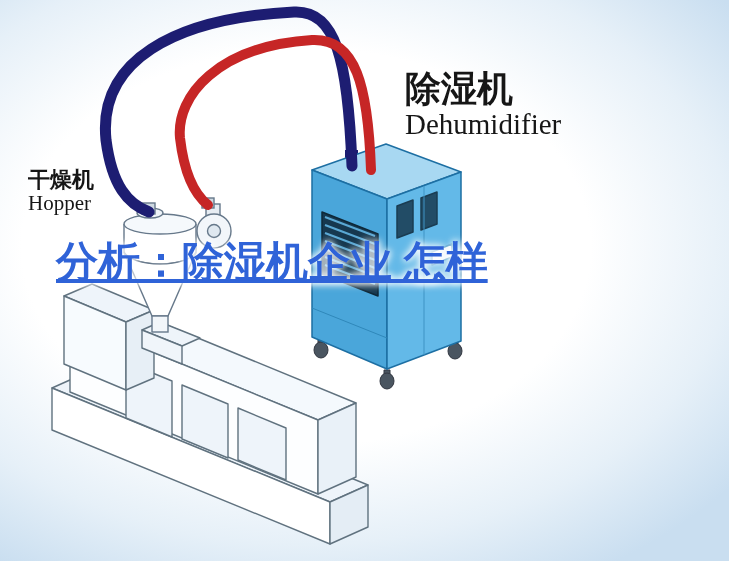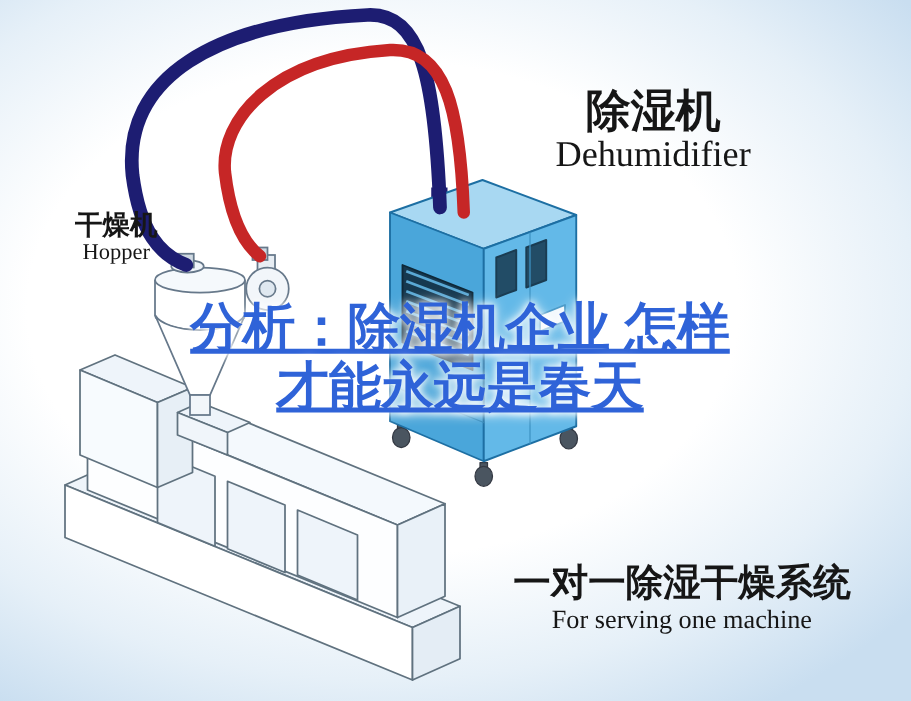--- a/index.html
+++ b/index.html
@@ -2,29 +2,29 @@
 <html><head>
 <meta charset="utf-8">
 <style>
   html,body{margin:0;padding:0;background:#fff;}
   .canvas{
     position:relative;width:729px;height:561px;overflow:hidden;
     background:radial-gradient(ellipse 75% 68% at 42% 44%, #ffffff 0%, #ffffff 52%, #e6f0f8 78%, #c9def0 100%);
     font-family:"Liberation Sans", sans-serif;
   }
   .art{position:absolute;left:0;top:0;}
-  .label-block{position:absolute;text-align:center;color:#161616;}
+  .label-block{position:absolute;color:#161616;}
   .zh{font-weight:700;}
   .serif{font-family:"Liberation Serif", serif;}
   .dehu{left:405px;top:70px;width:235px;}
   .dehu .zh{font-size:36px;line-height:1.05;}
   .dehu .en{font-size:29px;}
   .hop{left:28px;top:168px;width:130px;}
   .hop .zh{font-size:22px;line-height:1.05;}
-  .hop .en{font-size:18px;}
+  .hop .en{font-size:21px;}
   .headline{
     left:56px;top:238px;width:624px;
     color:#2f63d8;font-weight:700;font-size:42px;line-height:1.12;
     text-shadow:0 0 6px #ffffff,0 0 10px #ffffff;
     text-decoration:underline;
   }
   .system{left:398px;top:450px;width:295px;}
   .system .zh{font-size:30px;line-height:1.1;}
   .system .en{font-size:21px;}
 </style>
@@ -115,21 +115,16 @@
     <div class="en serif">Dehumidifier</div>
   </div>
 
   <div class="label-block hop">
     <div class="zh">干燥机</div>
     <div class="en serif">Hopper</div>
   </div>
 
   <div class="label-block headline">
     <div>分析：除湿机企业 怎样</div>
-    <div>才能永远是春天</div>
   </div>
 
-  <div class="label-block system">
-    <div class="zh">一对一除湿干燥系统</div>
-    <div class="en serif">For serving one machine</div>
-  </div>
 
 </div>
 
 </body></html>

